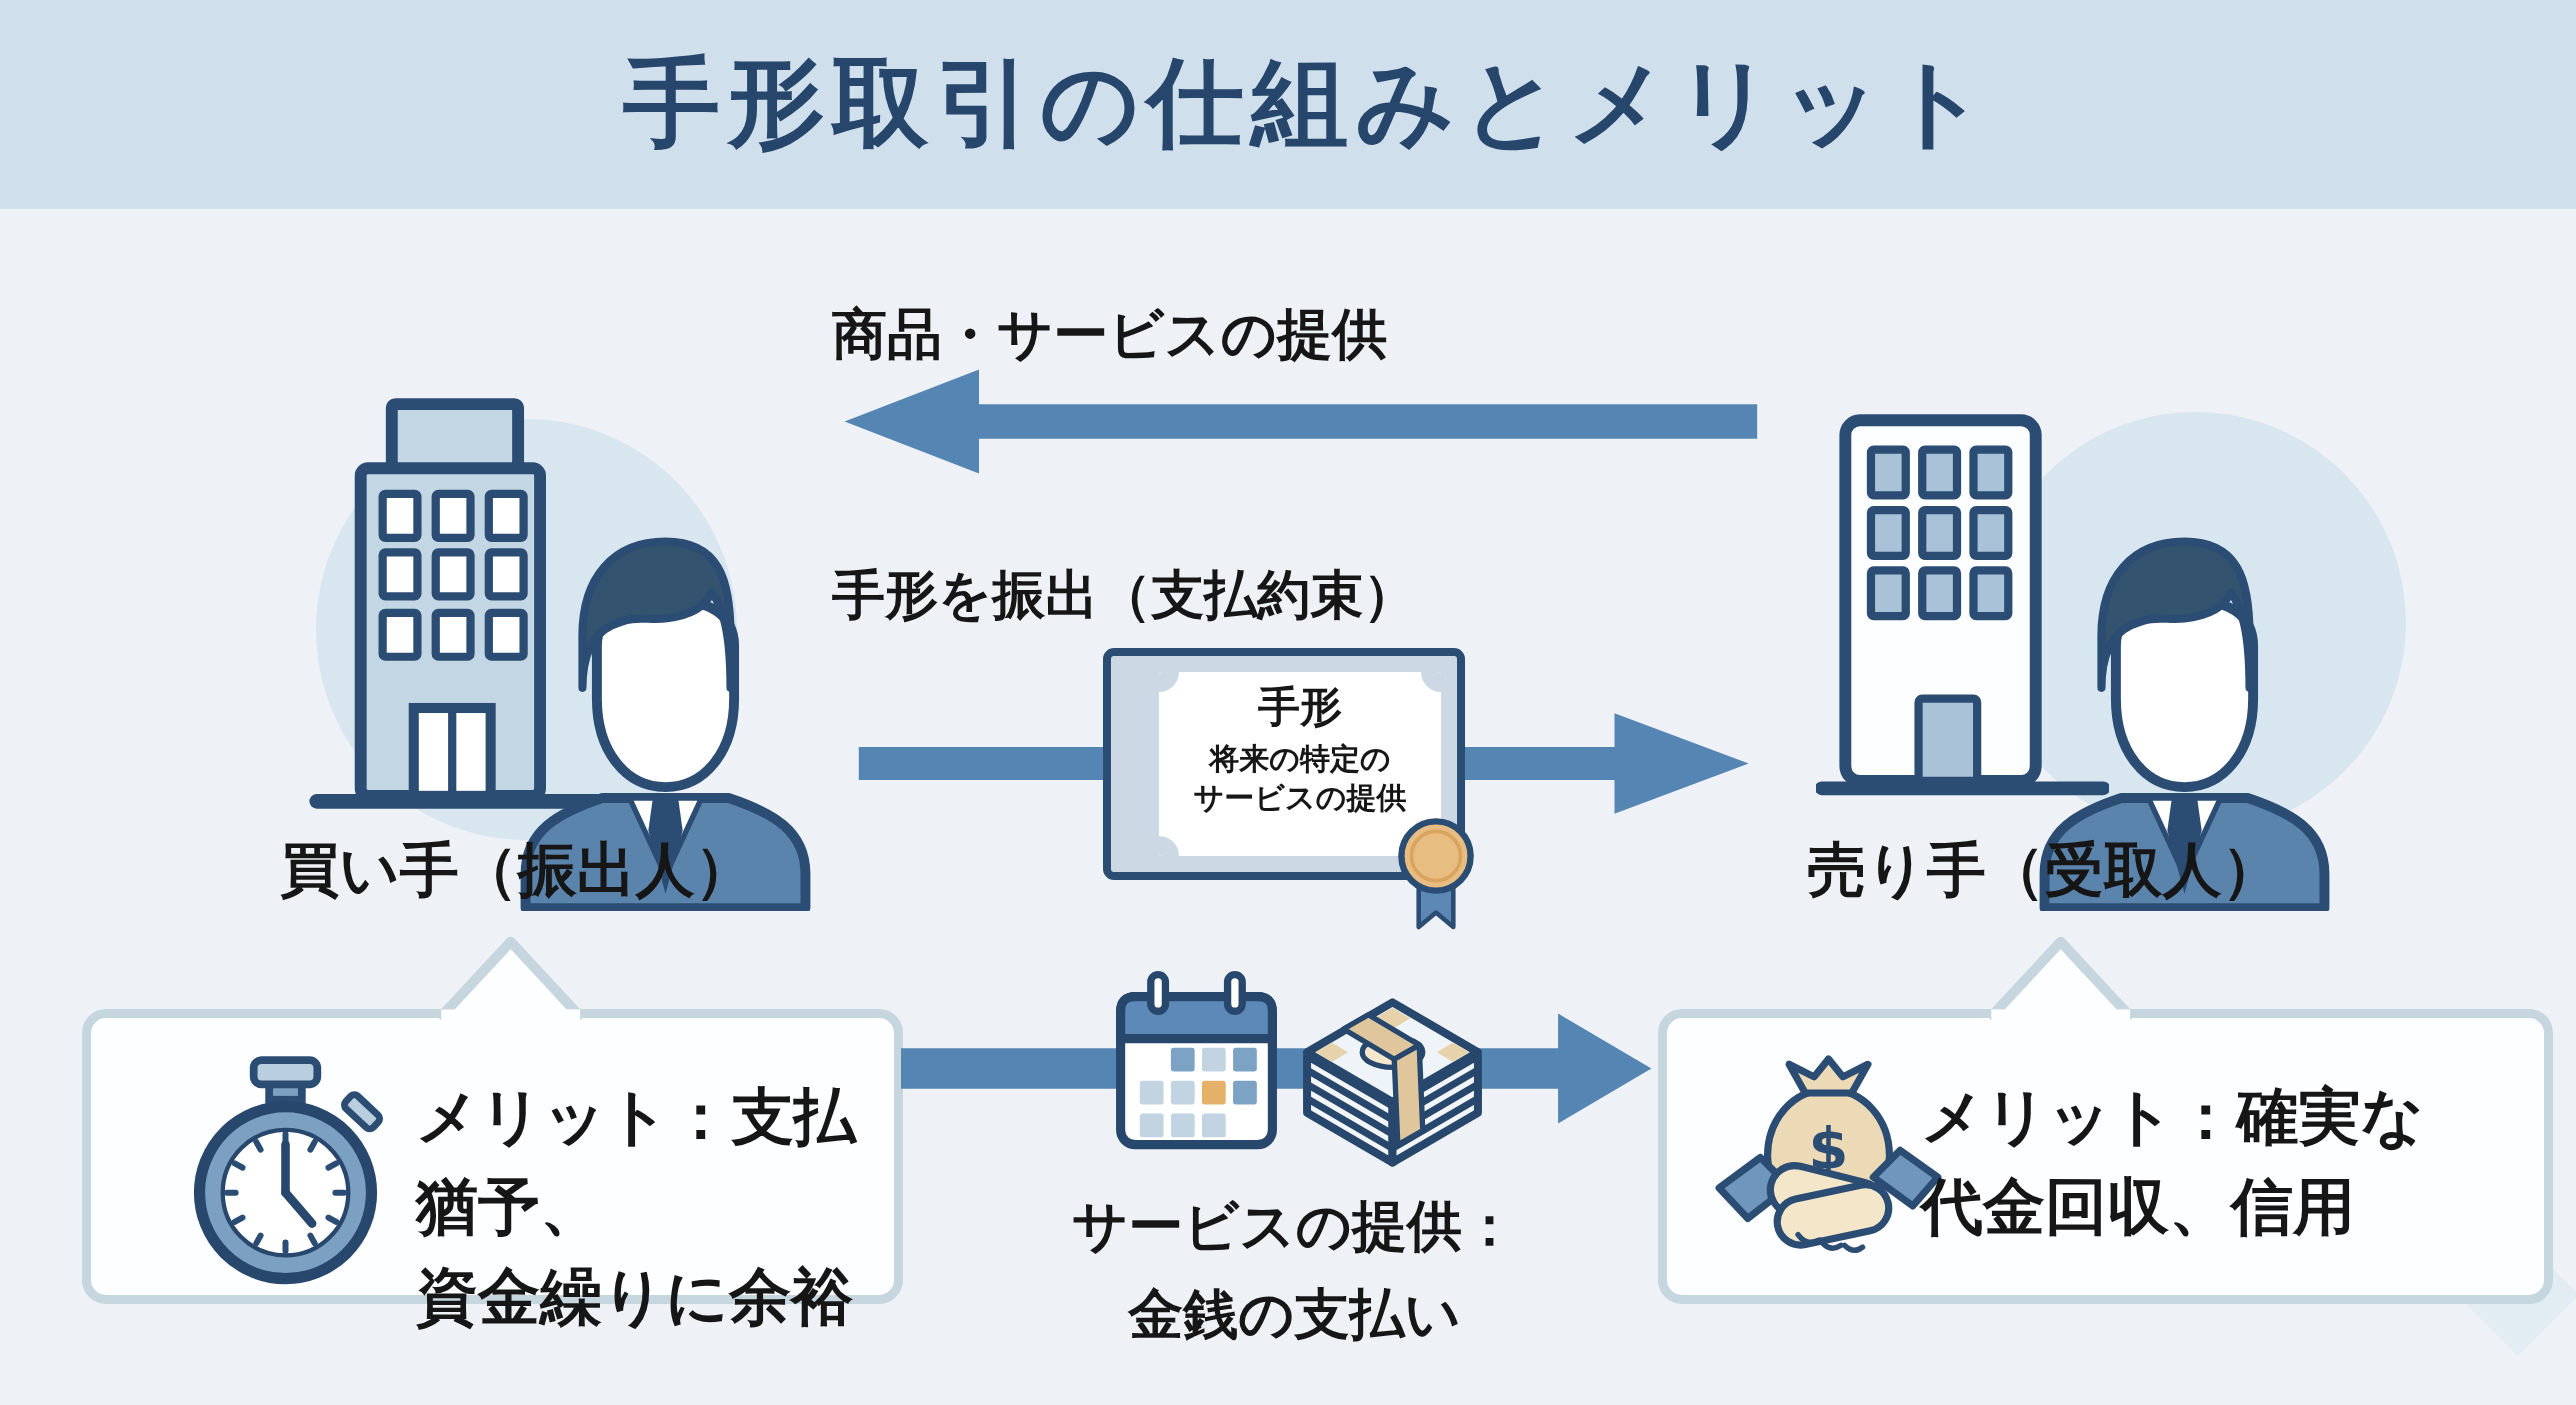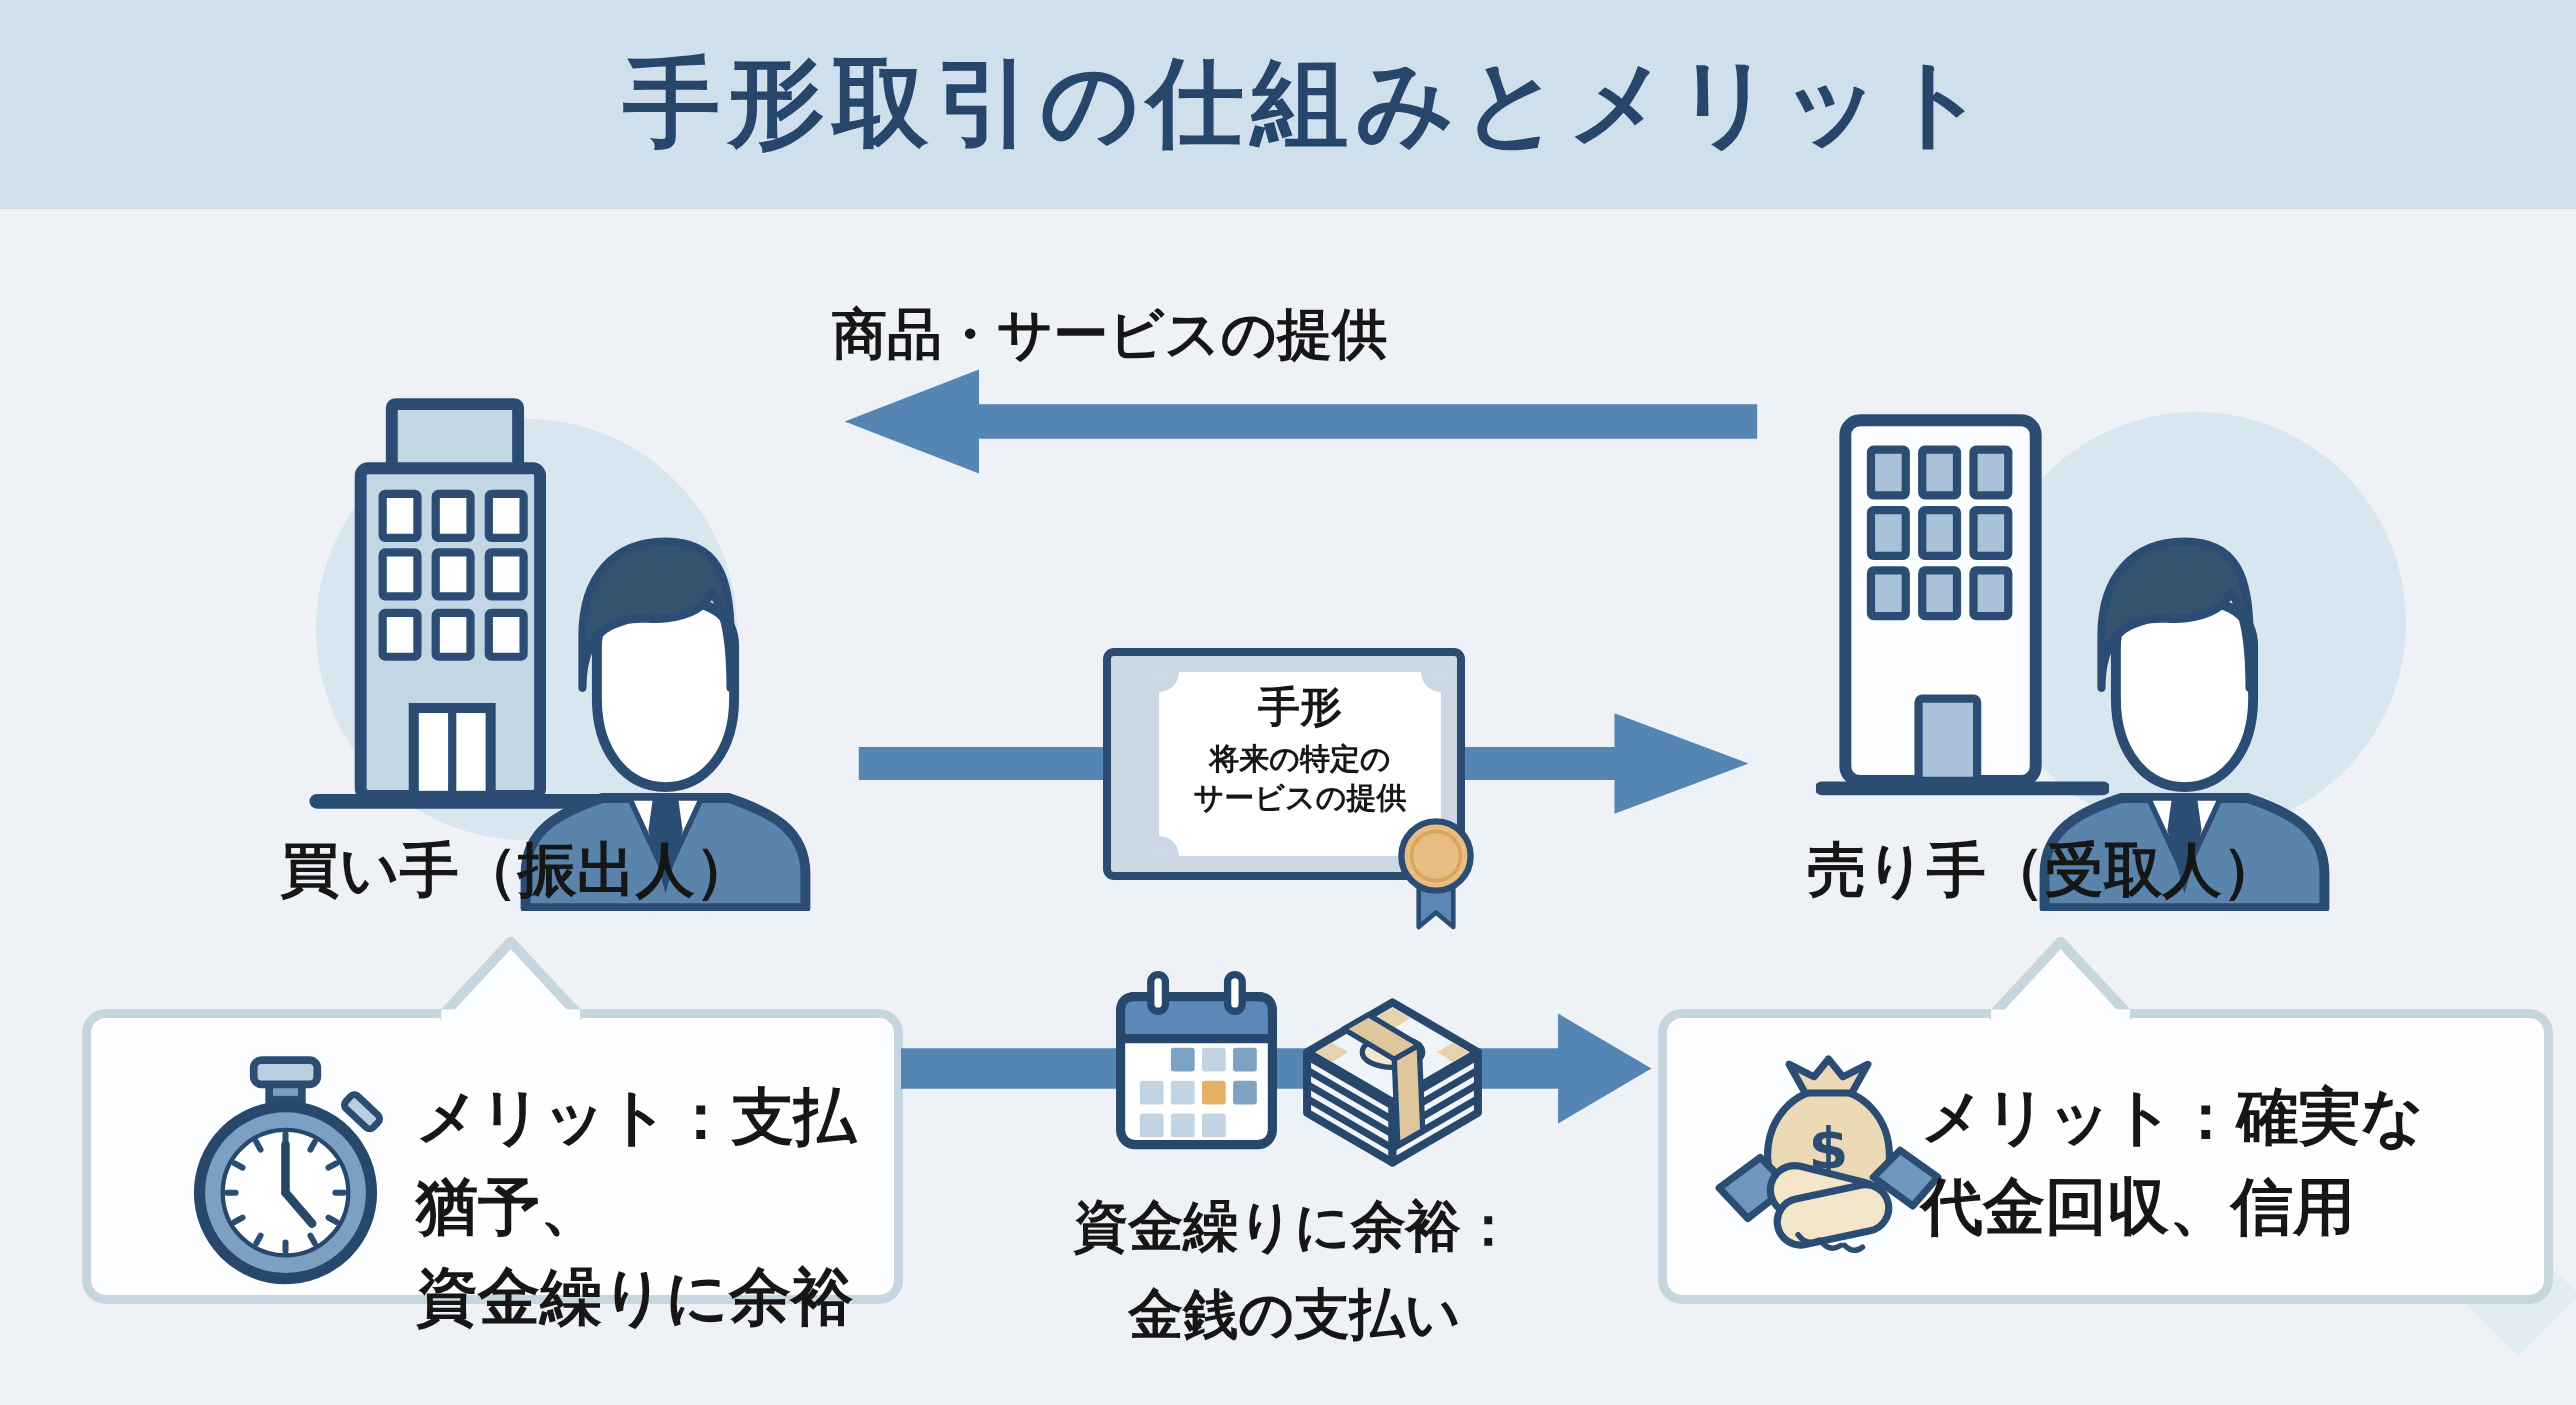--- a/index.html
+++ b/index.html
@@ -59,20 +59,21 @@
   <div class="sparkle"></div>
 
   <div class="entity-circle" style="left:316px;top:419px;width:421px;height:421px;"></div>
   <div class="entity-circle" style="left:1985px;top:412px;width:421px;height:421px;"></div>
 
   <div class="flow-label top-label">商品・サービスの提供</div>
   <svg class="arrow" style="left:840px;top:362px;" width="919" height="119" viewBox="0 0 1005 130">
     <polygon points="1003,46 152,46 152,8 5,65 152,122 152,84 1003,84"></polygon>
   </svg>
 
+  <div class="flow-label mid-label">手形を振出（支払約束）</div>
   <svg class="arrow" style="left:858px;top:706px;" width="896" height="115" viewBox="0 0 980 126">
     <polygon points="0,45 828,45 828,8 975,63 828,118 828,81 0,81"></polygon>
   </svg>
 
   <div class="certificate">
     <div class="cert-inner">
       <div class="cert-corner cc1"></div>
       <div class="cert-corner cc2"></div>
       <div class="cert-corner cc3"></div>
       <div class="cert-corner cc4"></div>
@@ -210,21 +211,21 @@
     <polygon points="110,6 206,62 110,118 14,62" fill="#eff4f8" stroke="#27476c" stroke-width="9" stroke-linejoin="round"></polygon>
     <polygon points="110,12 130,24 110,36 90,24" fill="#e7d3ab"></polygon>
     <polygon points="196,62 178,73 160,62 178,51" fill="#e7d3ab"></polygon>
     <polygon points="24,62 42,73 60,62 42,51" fill="#e7d3ab"></polygon>
     <ellipse cx="110" cy="62" rx="34" ry="17" fill="#f3e7cd" stroke="#27476c" stroke-width="6"></ellipse>
     <polygon points="55,36 83,20 140,54 112,70" fill="#dfc69d" stroke="#27476c" stroke-width="6" stroke-linejoin="round"></polygon>
     <polygon points="112,70 140,54 144,150 116,166" fill="#dfc69d" stroke="#27476c" stroke-width="6" stroke-linejoin="round"></polygon>
   </svg>
 
   <div class="bottom-text">
-    <span style="display:block;">資金繰りに余裕：</span>
+    <span style="display:block;">サービスの提供：</span>
     <span style="display:block;">金銭の支払い</span>
   </div>
 
   <div class="callout callout-right"></div>
   <svg class="tail tail-right" viewBox="0 0 180 104">
     <path d="M10,98 L88,14 L166,98" fill="#fdfeff" stroke="#c6d6de" stroke-width="11" stroke-linejoin="round"></path>
     <rect x="12" y="88" width="152" height="16" fill="#fdfeff"></rect>
   </svg>
   <svg class="icon-abs" style="left:1712px;top:1041px;" width="233" height="233" viewBox="0 0 260 260">
     <path d="M130,54 C170,54 198,88 198,128 C198,162 168,182 130,182 C92,182 62,162 62,128 C62,88 90,54 130,54 Z" fill="#ecd9b6" stroke="#2b4d74" stroke-width="8"></path>

